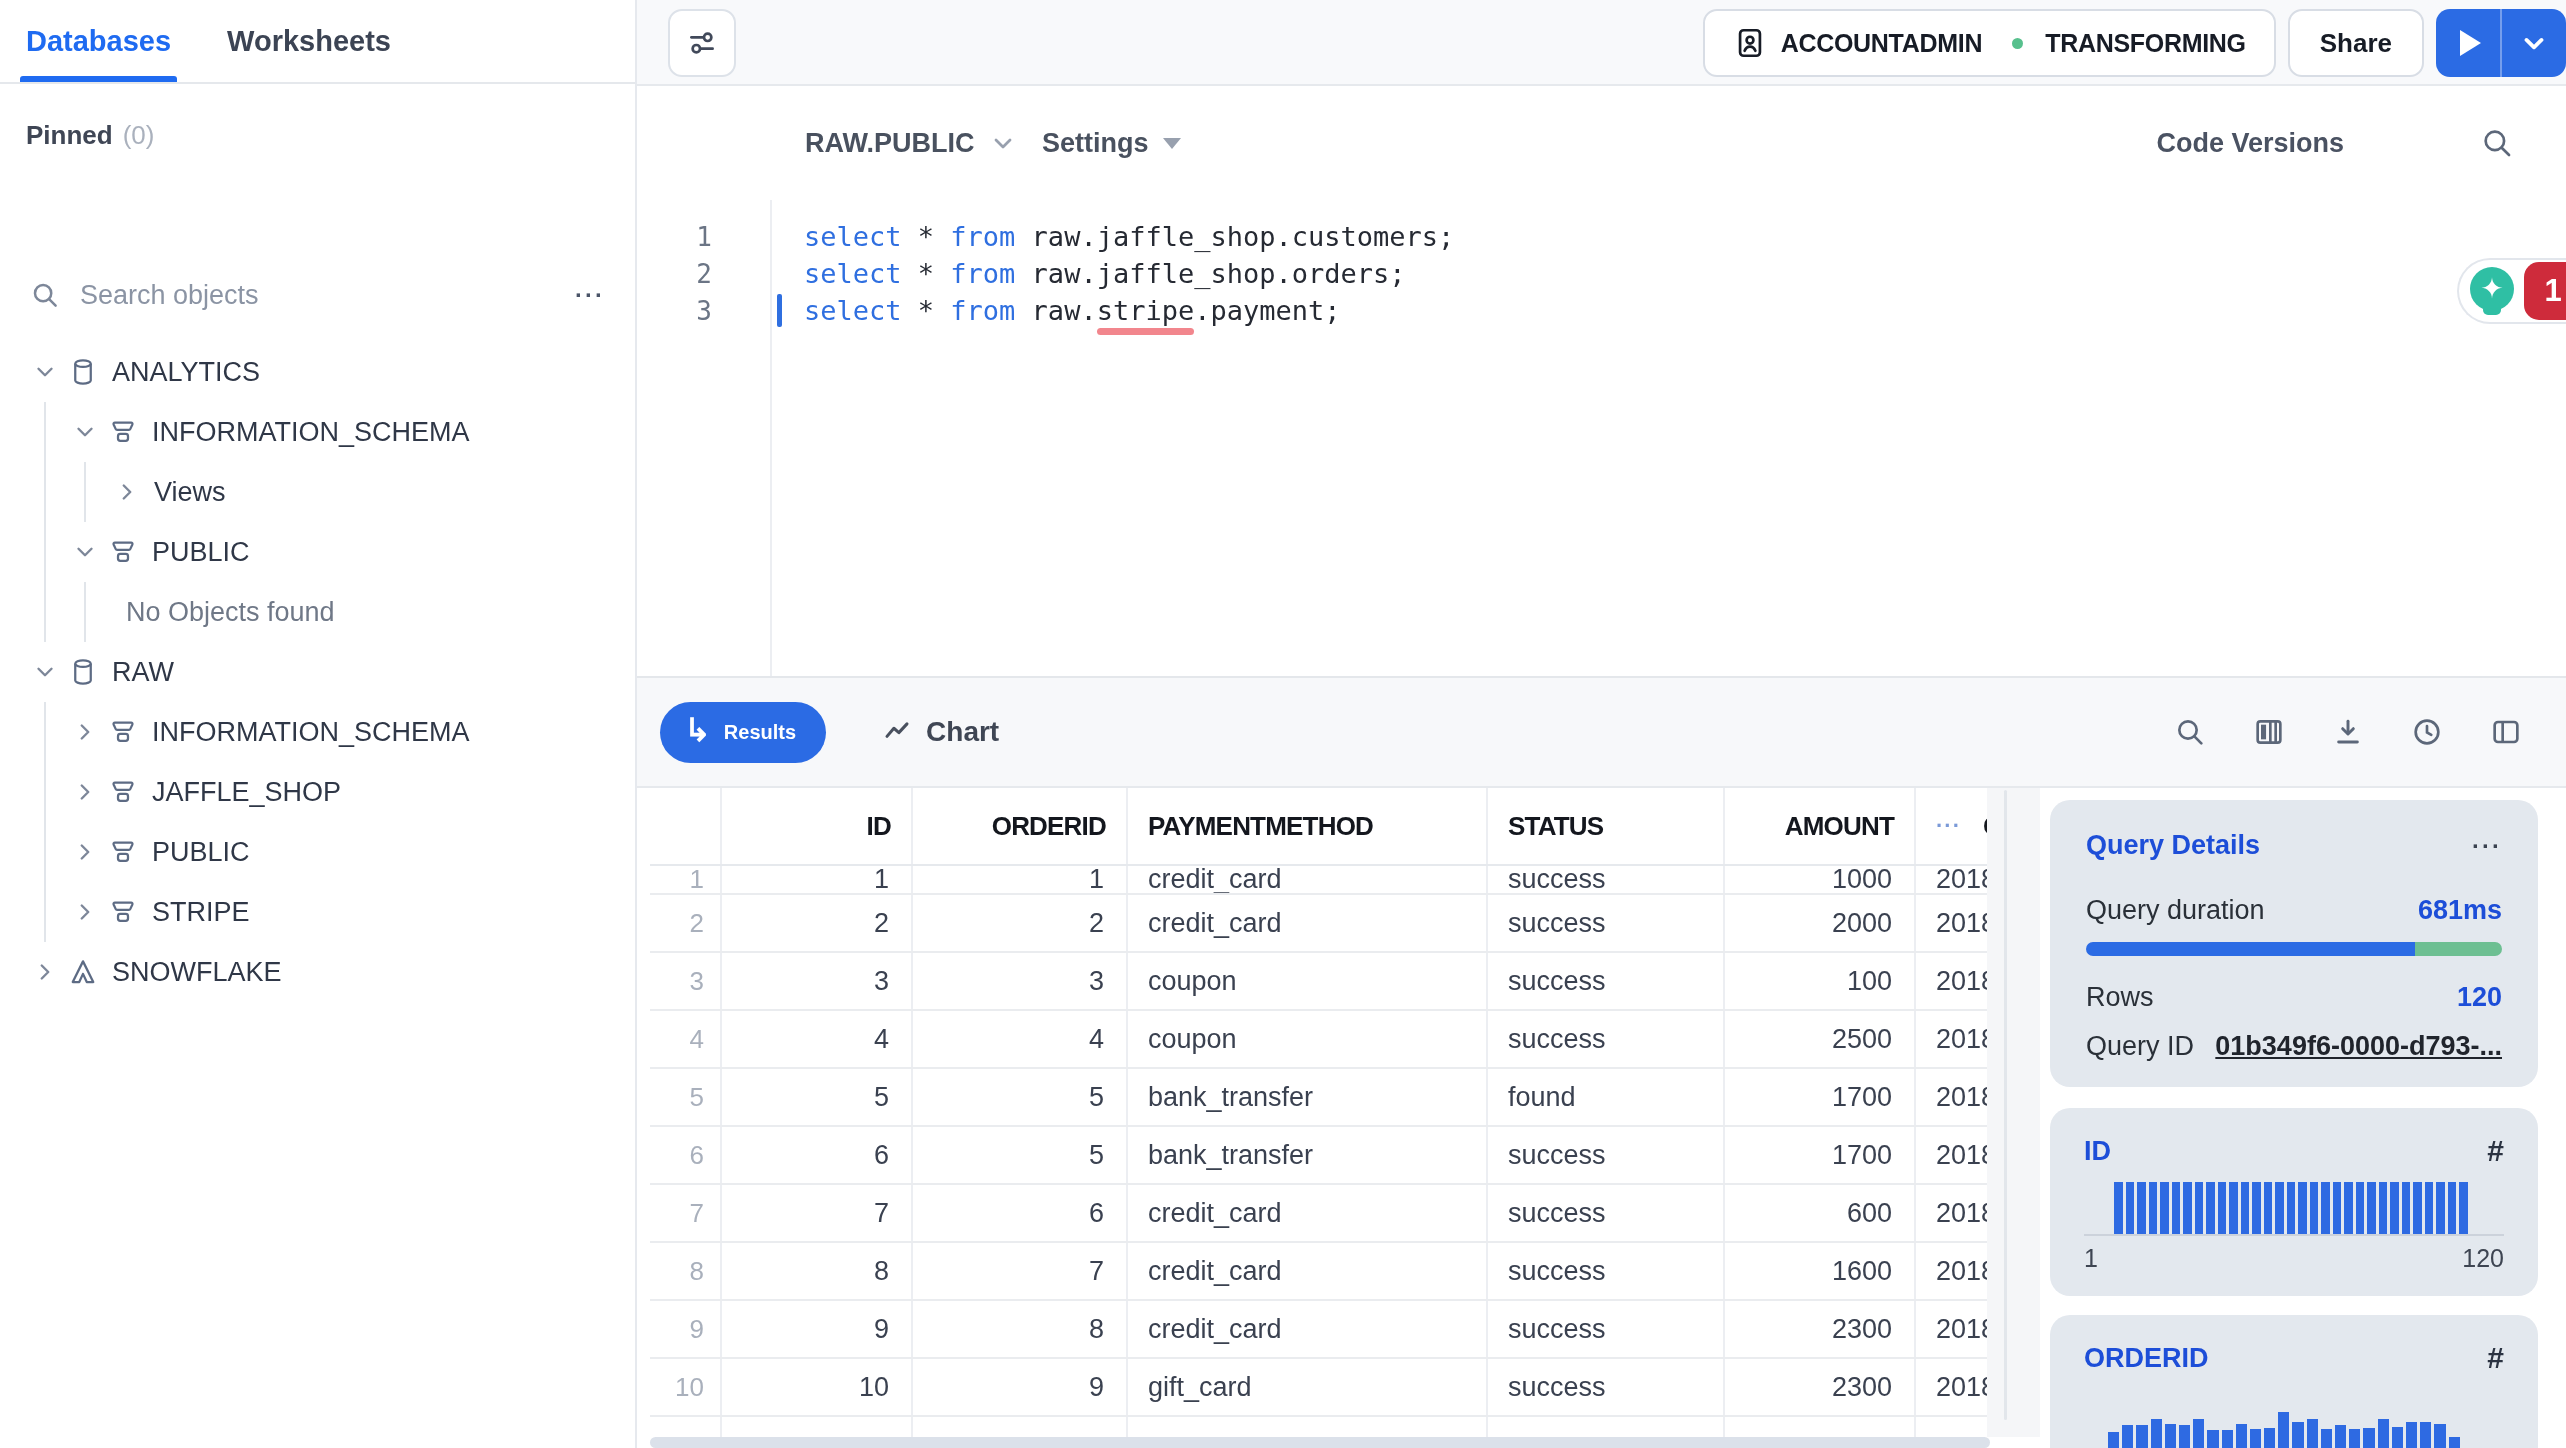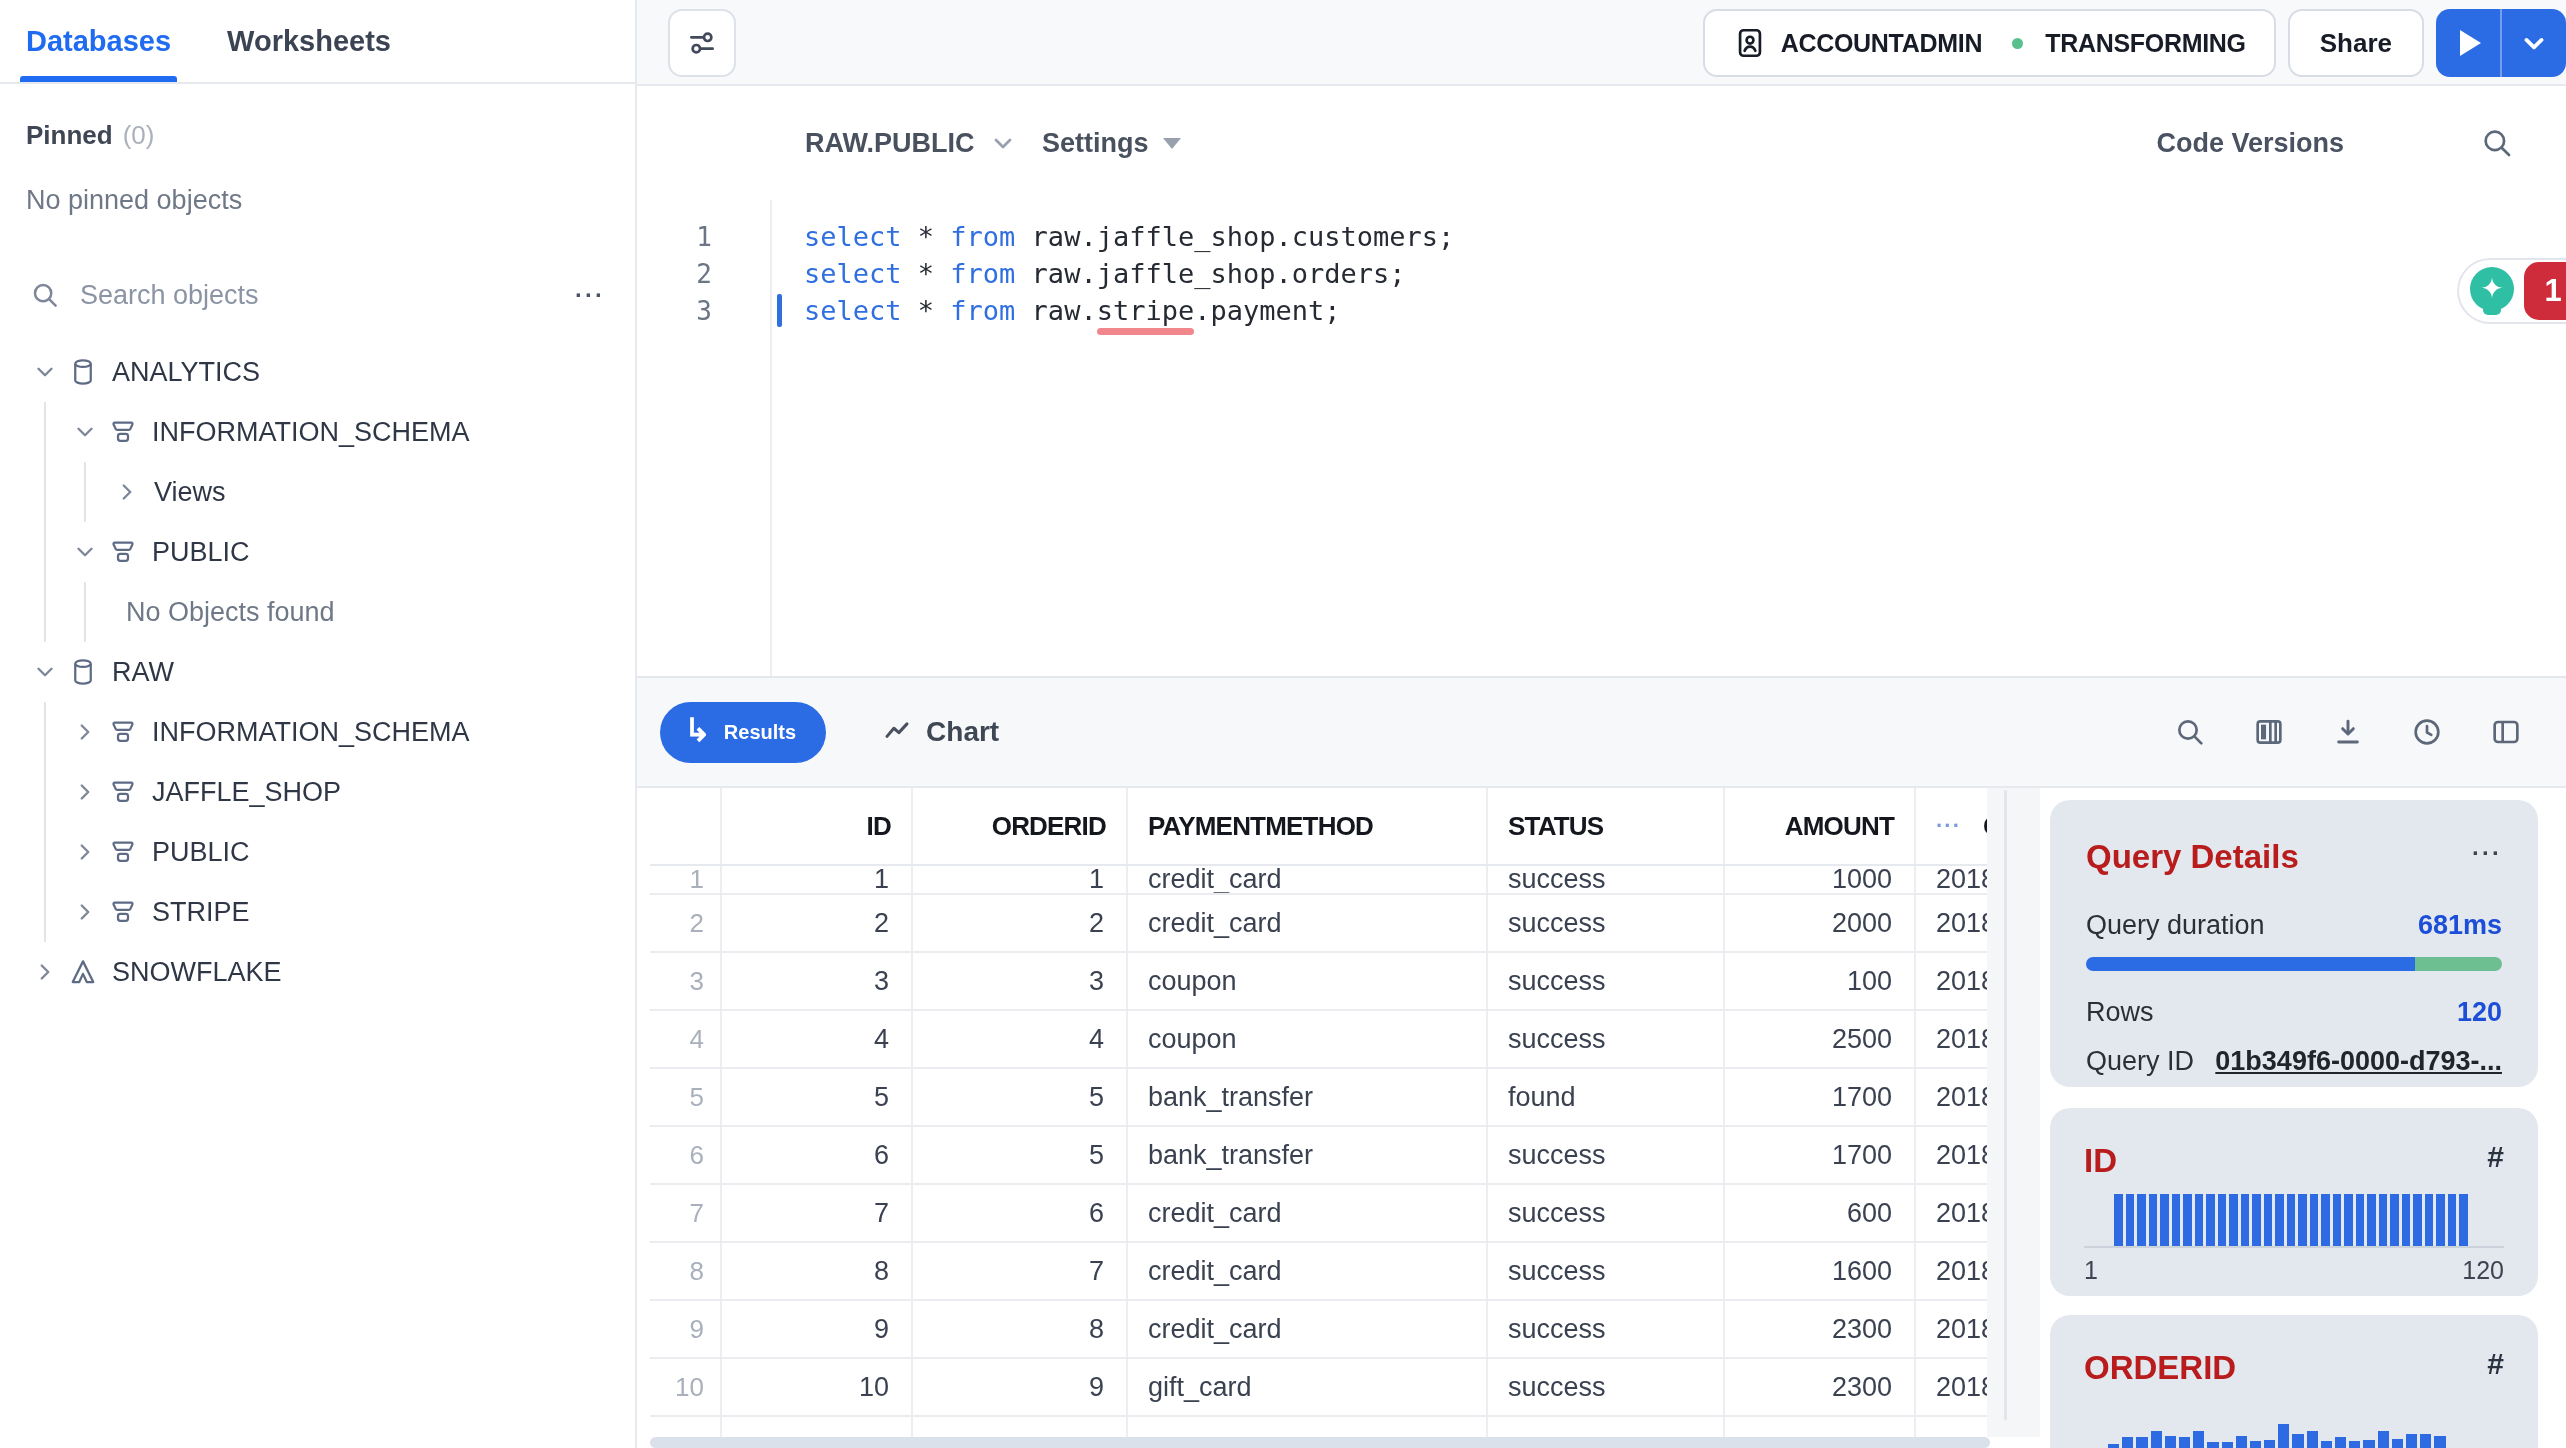--- a/index.html
+++ b/index.html
@@ -90,21 +90,21 @@
   .td.r { justify-content:flex-end; padding-right:22px; }
   .td.rownum { color:#a9b0bc; font-size:26px; justify-content:flex-end; padding-right:16px; }
   .scroll-gap { position:absolute; left:1987px; top:788px; width:53px; height:649px; background:#f5f6f8; }
   .vscroll { position:absolute; left:2004px; top:790px; width:3px; height:630px; background:#e2e6eb; border-radius:2px; cursor:pointer; }
   .hscroll { position:absolute; left:650px; top:1437px; width:1340px; height:11px; background:#dbe1ea; border-radius:6px; cursor:pointer; }
 
   
   .rpanel { position:absolute; left:2050px; top:788px; width:488px; height:660px; }
   .card { position:absolute; left:0; width:488px; background:#e3e8ee; border-radius:20px; padding:30px 36px; }
   .card-head { display:flex; align-items:center; justify-content:space-between; }
-  .card-title { font-size:33px; font-weight:600; color:#b91c1c;margin-top:8px; }
+  .card-title { font-size:27px; font-weight:600; color:#1d4ed8; }
   .card-dots { font-size:24px; font-weight:700; color:#3b4250; letter-spacing:2px; cursor:pointer; }
   .hash-icon { font-size:30px; font-weight:600; color:#2b3342; cursor:pointer; }
   .qd-row { display:flex; justify-content:space-between; align-items:center; }
   .qd-label { font-size:27px; color:#2a3038; }
   .qd-value { font-size:27px; font-weight:600; color:#1d4ed8;margin-left:32px; }
   .qd-link { font-size:27px; font-weight:600; color:#20242c; text-decoration:underline; cursor:pointer; }
   .progress { margin-top:16px; height:14px; border-radius:7px; overflow:hidden; display:flex; }
   .hist-base { height:2px; background:#ccd2db; margin-top:0; }
   .hist-labels { display:flex; justify-content:space-between; font-size:25px; color:#3e4552; margin-top:8px; }
   .bars { display:flex; align-items:flex-end; gap:3px; }
@@ -116,21 +116,20 @@
 
   <div class="sidebar">
     <div class="side-tabs">
       <div class="side-tab active">Databases</div>
       <div class="side-tab">Worksheets</div>
     </div>
     <div class="pinned-row">
       <span class="pinned-label">Pinned</span>
       <span class="pinned-count">(0)</span>
     </div>
-    <div class="pinned-empty">No pinned objects</div>
     <div class="search-row">
       <span style="display:flex">
         <svg width="30" height="30" viewBox="0 0 24 24" fill="none" stroke="#7d8799" stroke-width="2" stroke-linecap="round">
             <circle cx="10.5" cy="10.5" r="6.5"></circle>
             <line x1="15.3" y1="15.3" x2="20.5" y2="20.5"></line>
           </svg>
       </span>
       <input class="search-input" placeholder="Search objects" style="">
       <span class="side-dots">···</span>
     </div>

